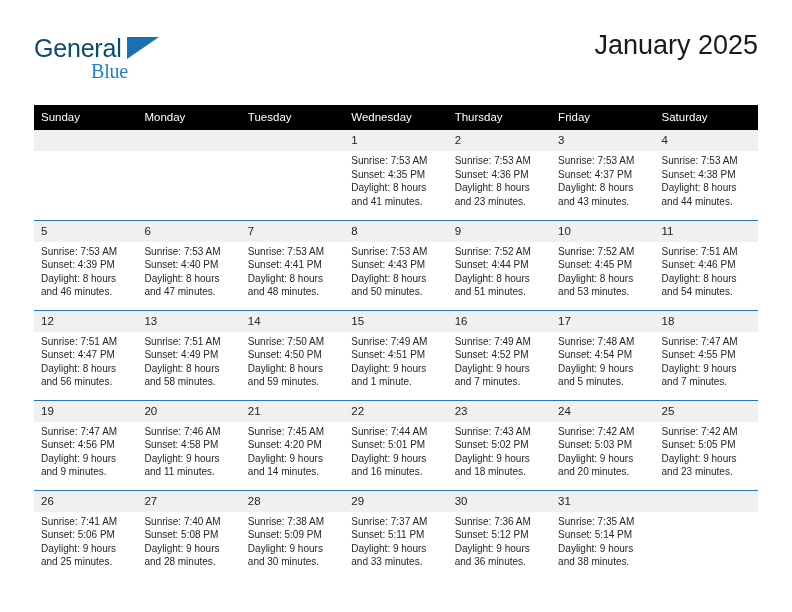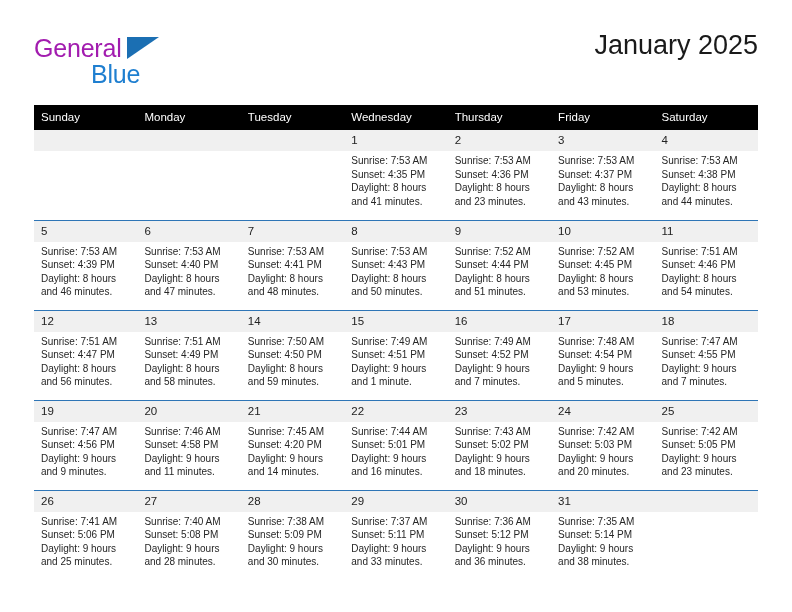--- a/index.html
+++ b/index.html
@@ -27,37 +27,37 @@
     position: absolute;
     left: 0; top: 6px;
     width: 190px; height: 58px;
     user-select: none;
   }
   .logo-general {
     position: absolute;
     left: 0; top: 0;
     font-size: 25px;
     letter-spacing: -0.2px;
-    color: #a21caf;
+    color: #0c4a6e;
     font-family: "Liberation Sans", sans-serif;
   }
   .logo-tri {
     position: absolute;
     left: 93px; top: 3px;
     width: 0; height: 0;
     border-left: 32px solid #1b6fb3;
     border-bottom: 22px solid transparent;
   }
   .logo-blue {
     position: absolute;
     left: 57px; top: 26px;
-    font-size: 25px;
+    font-size: 20px;
     letter-spacing: -0.2px;
     color: #1f7fd0;
-    font-family: Liberation Sans, sans-serif;
+    font-family: Liberation Serif, serif;
   }
   .title-wrap {
     position: absolute;
     right: 0; top: 0;
   }
   .month-title {
     font-size: 27px;
     color: #1a1a1a;
     line-height: 34px;
     font-weight: normal;

